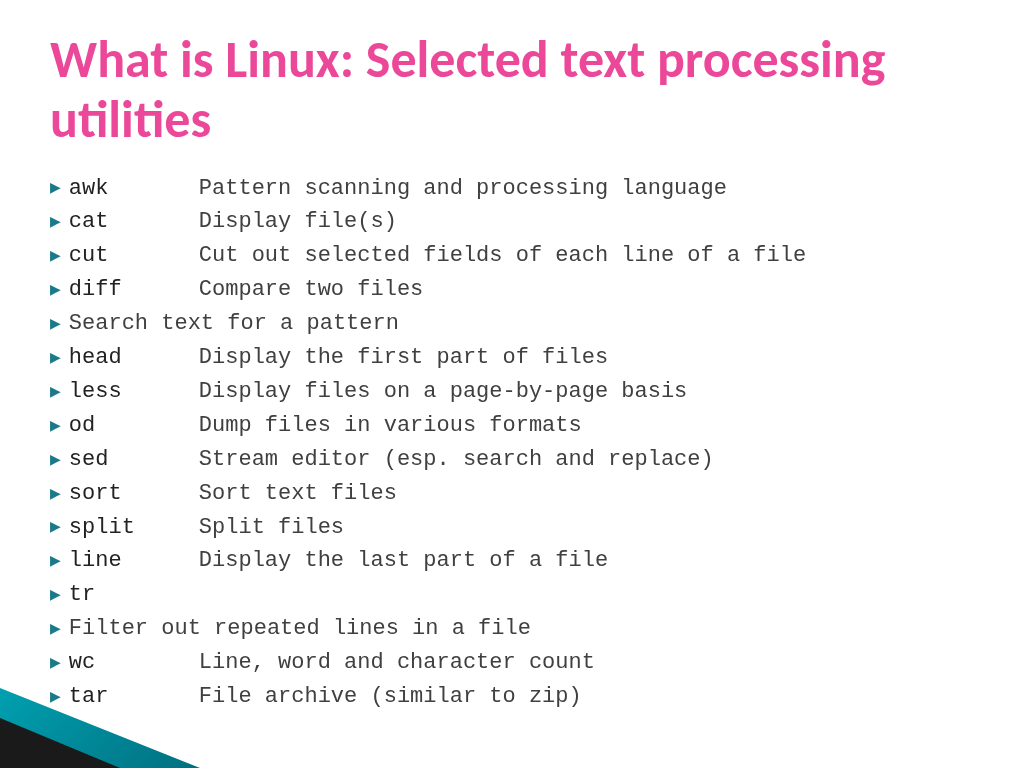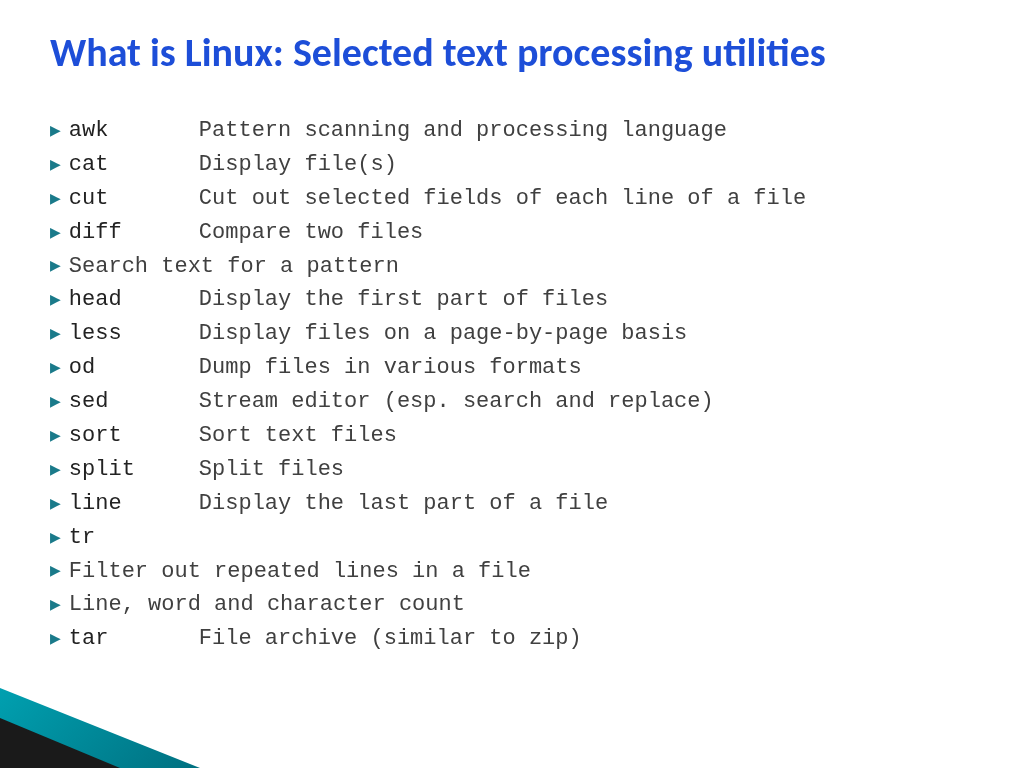--- a/index.html
+++ b/index.html
@@ -19,25 +19,25 @@
 
     .slide-container {
       width: 1024px;
       height: 768px;
       background: #ffffff;
       position: relative;
       padding: 30px 50px 30px 50px;
     }
 
     .title {
-      font-size: 40px;
+      font-size: 52px;
       font-weight: bold;
-      color: #1d4ed8;
+      color: #ec4899;
       line-height: 1.15;
-      margin-bottom: 38px;
+      margin-bottom: 22px;
       font-family: 'Segoe UI', Calibri, Arial, sans-serif;
     }
 
     .content-list {
       list-style: none;
       padding: 0;
       margin: 0;
     }
 
     .content-list li {
@@ -173,20 +173,21 @@
       <li>
         <span class="bullet">▶</span>
         <span class="cmd">tr</span>
       </li>
       <li>
         <span class="bullet">▶</span>
         <span class="desc">Filter out repeated lines in a file</span>
       </li>
       <li>
         <span class="bullet">▶</span>
+        <span class="cmd">wc</span>
         <span class="desc">Line, word and character count</span>
       </li>
       <li>
         <span class="bullet">▶</span>
         <span class="cmd">tar</span>
         <span class="desc">File archive (similar to zip)</span>
       </li>
     </ul>
 
   <div class="bottom-decoration">

